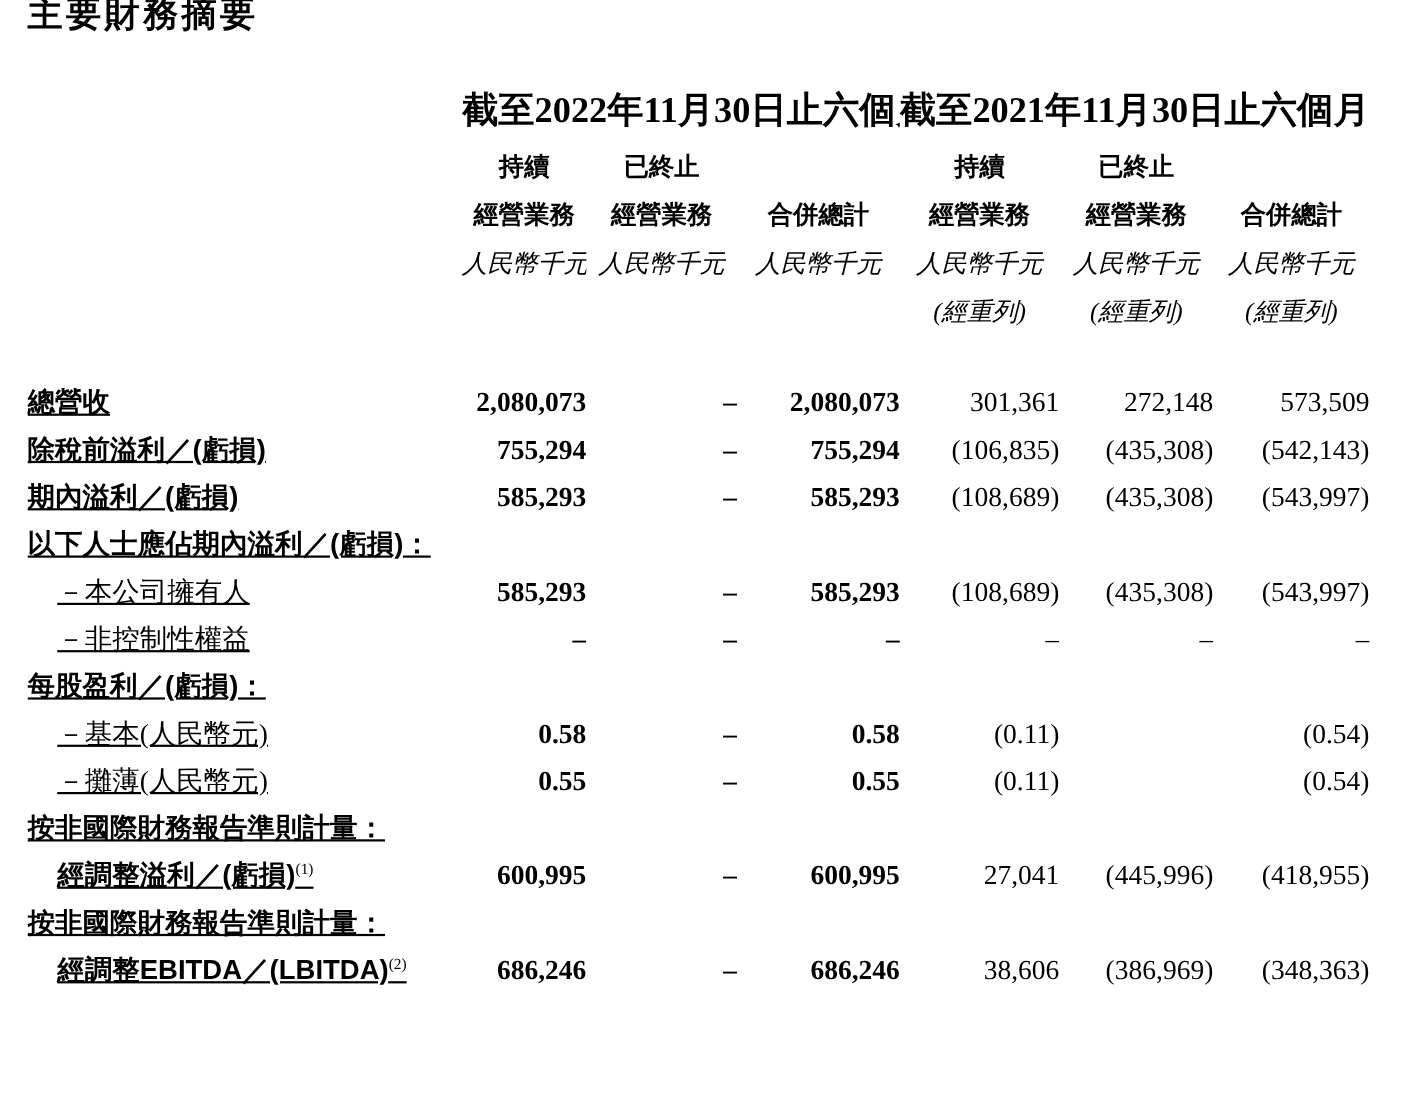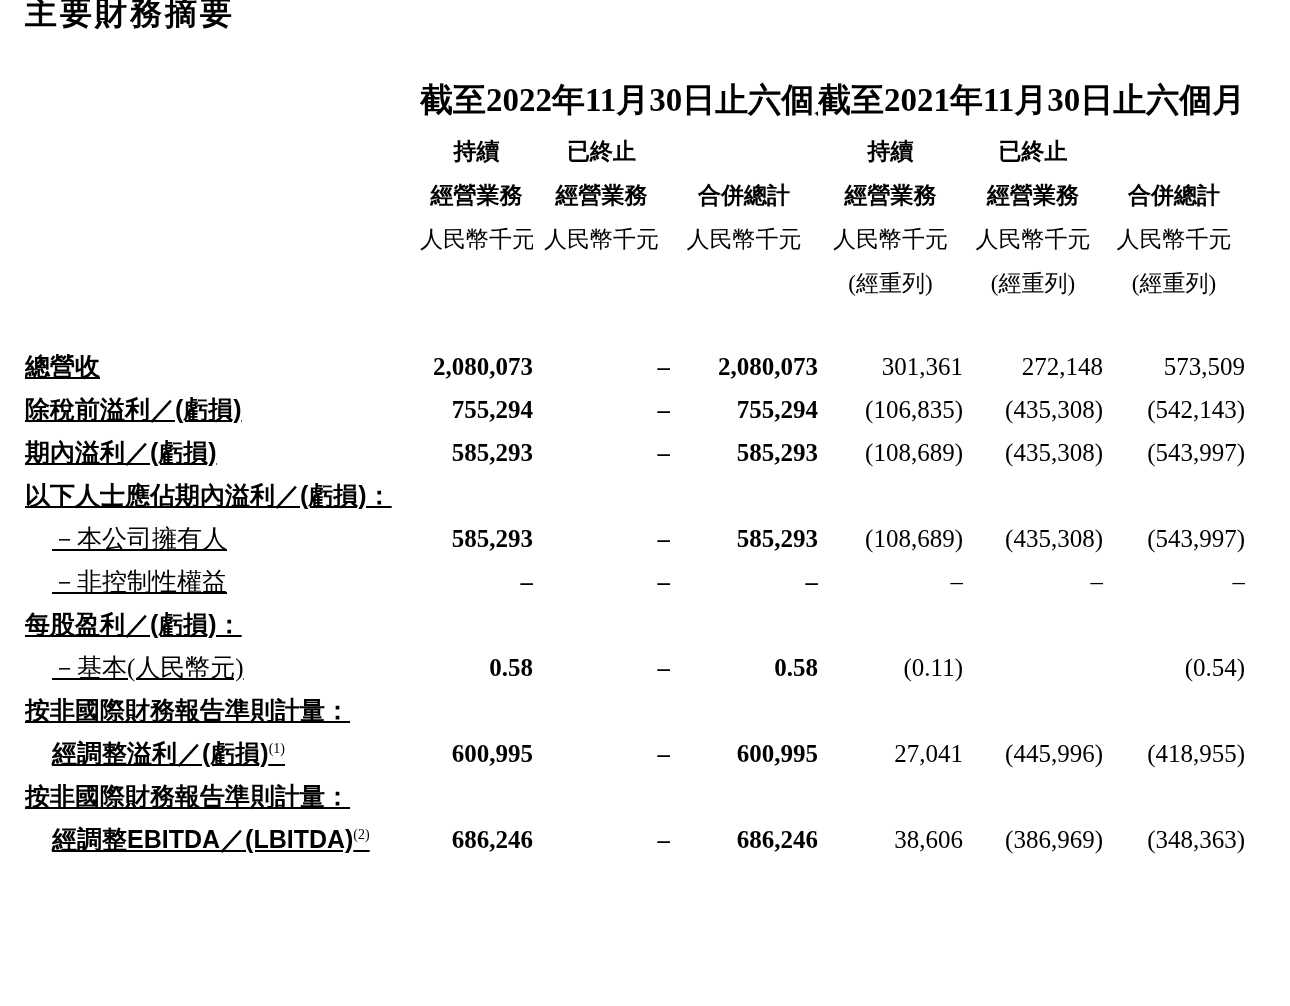--- a/index.html
+++ b/index.html
@@ -14,21 +14,21 @@
   td{padding:0;overflow:hidden;white-space:nowrap;}
   thead td{text-align:center;vertical-align:bottom;height:44px;}
   td.period{
     font-family:"Liberation Serif",serif;font-weight:bold;font-size:33px;
     text-align:right;
   }
   tr.r-top td,tr.r-bottom td{
     font-family:"Liberation Sans",sans-serif;font-weight:bold;font-size:23px;
   }
   tr.r-unit td,tr.r-audit td,tr.r-restated td{
-    font-family:"Liberation Serif",serif;font-size:23px;
+    font-family:"Liberation Serif",serif;font-style:italic;font-size:23px;
   }
   tr.r-spacer td{height:46px;}
   tbody td{height:43px;vertical-align:middle;line-height:1;}
   td.lbl{text-align:left;font-size:25px;text-decoration:underline;}
   tr.bold td.lbl{font-family:"Liberation Sans",sans-serif;font-weight:bold;}
   tr.reg td.lbl{font-family:"Liberation Serif",serif;font-weight:normal;}
   td.lbl.ind{padding-left:27px;margin-top:27px;}
   td.num{text-align:right;font-family:"Liberation Serif",serif;font-size:25px;font-weight:normal;}
   td.num.y2022{font-weight:bold;}
   sup.note{font-family:"Liberation Serif",serif;font-weight:normal;font-size:14px;line-height:0;}
@@ -161,20 +161,29 @@
         </tr>
         <tr class="reg">
           <td class="lbl ind"><span>－基本(人民幣元)</span></td>
           <td class="num y2022">0.58</td>
           <td class="num y2022">–</td>
           <td class="num y2022">0.58</td>
           <td class="num">(0.11)</td>
           <td class="num"></td>
           <td class="num">(0.54)</td>
         </tr>
+        <tr class="reg">
+          <td class="lbl ind"><span>－攤薄(人民幣元)</span></td>
+          <td class="num y2022">0.55</td>
+          <td class="num y2022">–</td>
+          <td class="num y2022">0.55</td>
+          <td class="num">(0.11)</td>
+          <td class="num"></td>
+          <td class="num">(0.54)</td>
+        </tr>
         <tr class="bold">
           <td class="lbl"><span>按非國際財務報告準則計量：</span></td>
           <td class="num y2022"></td>
           <td class="num y2022"></td>
           <td class="num y2022"></td>
           <td class="num"></td>
           <td class="num"></td>
           <td class="num"></td>
         </tr>
         <tr class="bold">

